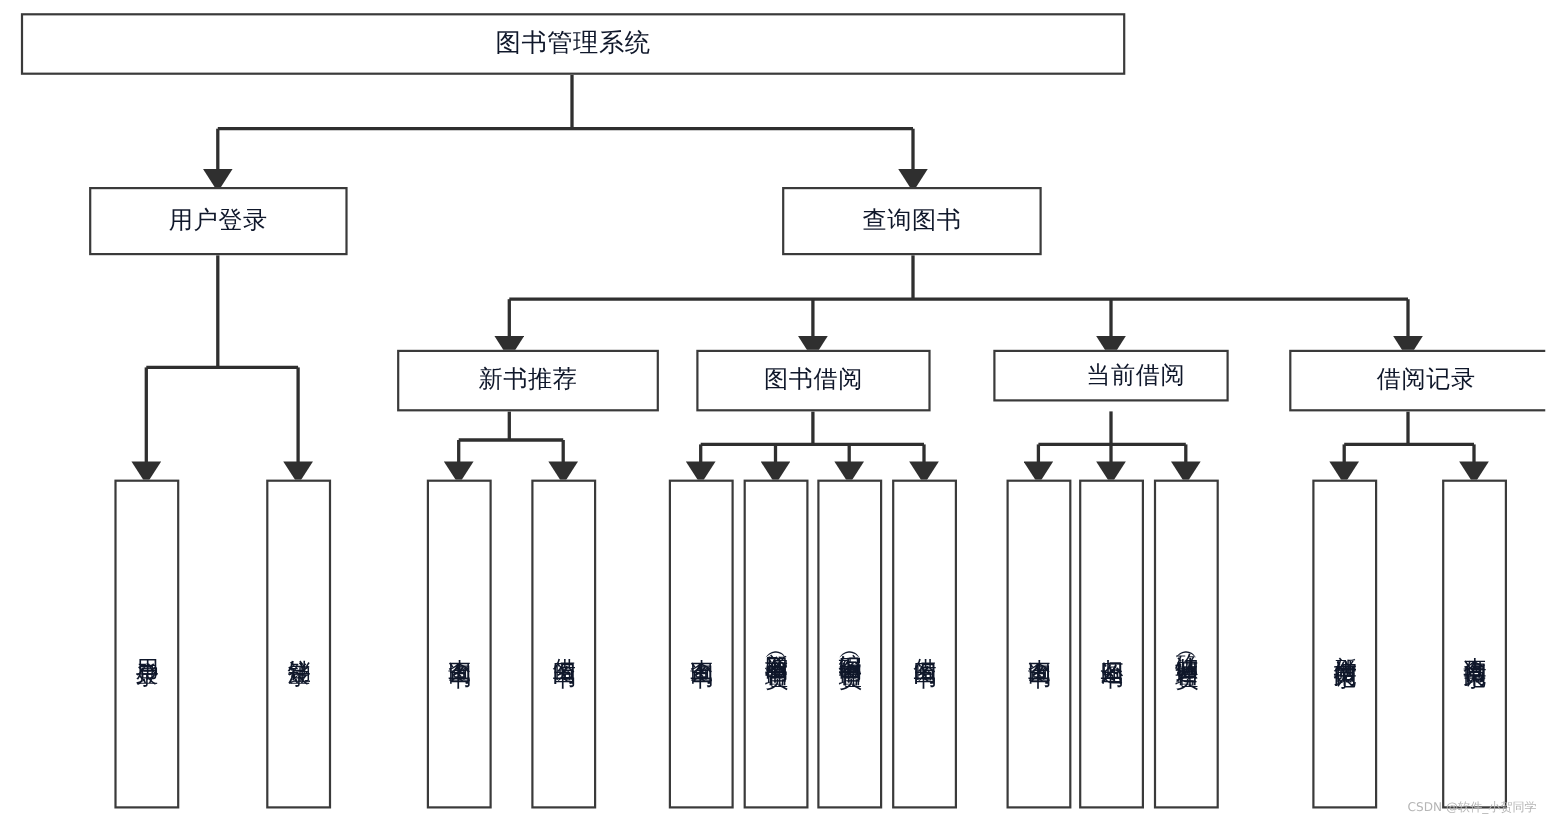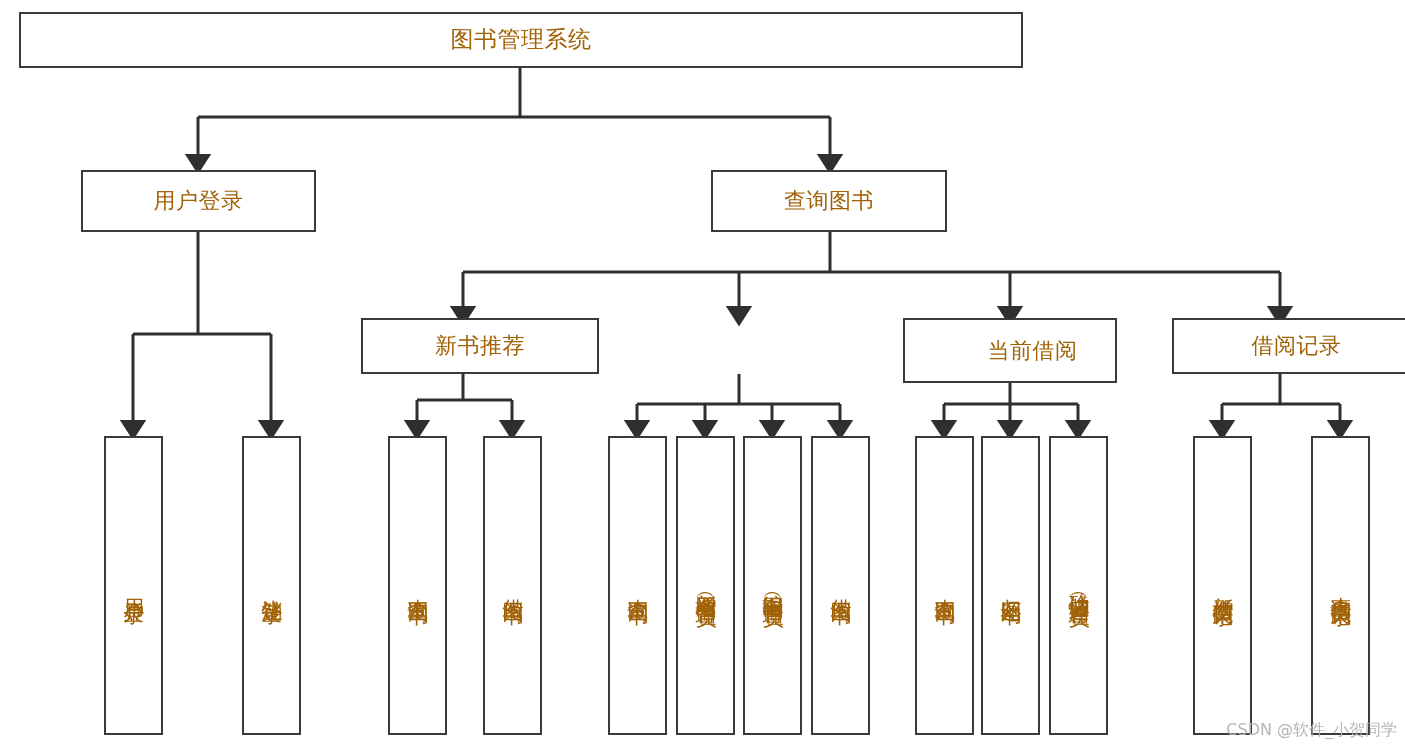--- a/index.html
+++ b/index.html
@@ -27,21 +27,21 @@
     pointer-events: none;
   }
   .node {
     position: absolute;
     box-sizing: border-box;
     background: #ffffff;
     border: 2px solid #3a3a3a;
     display: flex;
     align-items: center;
     justify-content: center;
-    color: #a16207;
+    color: #0f172a;
     z-index: 2;
   }
   .node-label {
     display: block;
     text-align: center;
     line-height: 1.18;
     letter-spacing: 0.5px;
     white-space: pre;
   }
   .node-root .node-label {
@@ -57,21 +57,21 @@
     font-size: 21px;
     writing-mode: vertical-rl;
     text-orientation: upright;
     line-height: 1.0;
     letter-spacing: 2px;
   }
   .watermark {
     position: absolute;
     right: 8px;
     bottom: 6px;
-    font-size: 16px;
+    font-size: 11px;
     color: #b6b6b6;
     z-index: 5;
     white-space: nowrap;
   }
 </style>
 </head>
 <body>
 
 <div id="diagram-canvas">
 
@@ -135,21 +135,24 @@
   <div class="node node-branch" style="left:81px; top:170px; width:235px; height:62px;">
     <span class="node-label">用户登录</span>
   </div>
   <div class="node node-branch" style="left:711px; top:170px; width:236px; height:62px;">
     <span class="node-label">查询图书</span>
   </div>
 
   <div class="node node-branch" style="left:361px; top:318px; width:238px; height:56px;">
     <span class="node-label">新书推荐</span>
   </div>
-  <div class="node node-branch" style="left:903px; top:318px; width:214px; height:65px;padding-left:45px;">
+  <div class="node node-branch" style="left:633px; top:318px; width:213px; height:56px;">
+    <span class="node-label">图书借阅</span>
+  </div>
+  <div class="node node-branch" style="left:903px; top:318px; width:214px; height:47px;padding-left:45px;">
     <span class="node-label">当前借阅</span>
   </div>
   <div class="node node-branch" style="left:1172px; top:318px; width:249px; height:56px;">
     <span class="node-label">借阅记录</span>
   </div>
 
   <div class="node node-leaf" style="left:104px; top:436px; width:59px; height:299px;">
     <span class="node-label">用户登录</span>
   </div>
   <div class="node node-leaf" style="left:242px; top:436px; width:59px; height:299px;">

